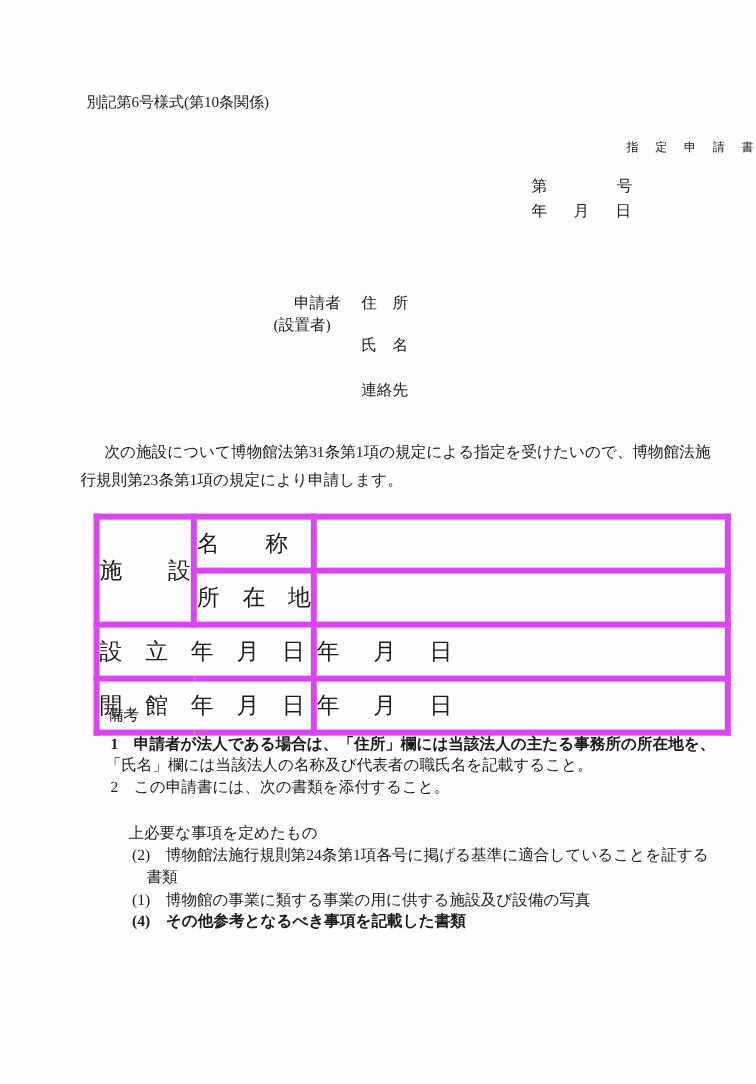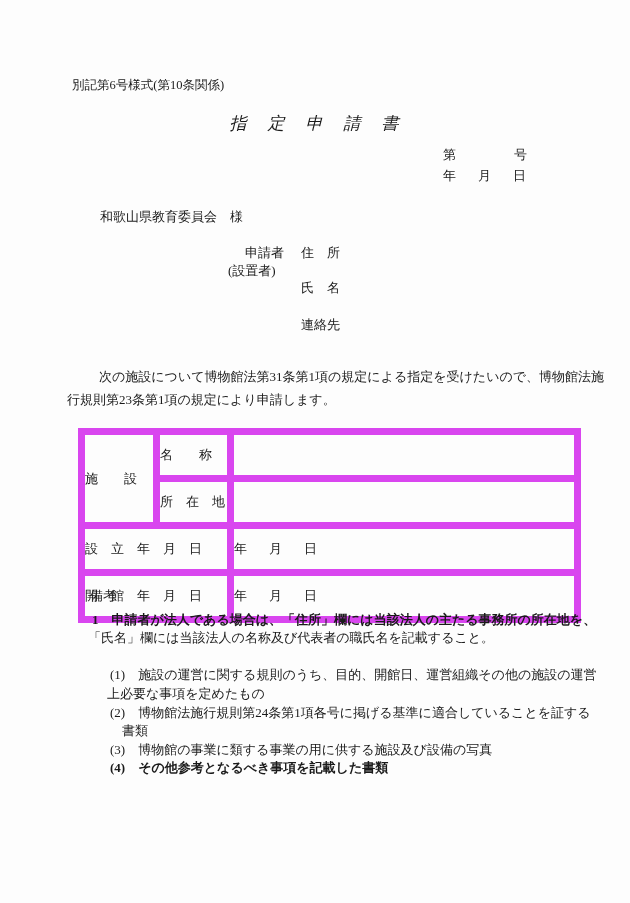--- a/index.html
+++ b/index.html
@@ -9,49 +9,49 @@
     font-family:"Liberation Serif","DejaVu Serif",serif;
     color:#1a1a1a;
     font-size:13px;
     -webkit-font-smoothing:antialiased;
   }
   .page{position:relative;width:630px;height:903px;overflow:hidden;}
   .abs{position:absolute;white-space:nowrap;line-height:16px;}
 
   
   .form-label{left:72px;top:77px;font-size:12.5px;}
-  .doc-title{left:0;right:0;top:116px;text-align:center;font-size:17px;letter-spacing:2px;font-style:italic;}
+  .doc-title{left:0;right:0;top:116px;text-align:right;font-size:10px;letter-spacing:2px;}
 
   
   .doc-number{left:443px;top:147px;}
   .doc-number .spacer{display:inline-block;width:58px;}
   .doc-date{left:443px;top:168px;letter-spacing:4.5px;}
 
   
   .addressee{left:100px;top:209px;}
 
   
   .applicant-role{left:245px;top:245px;}
   .applicant-role-sub{left:228px;top:263px;}
   .applicant-address{left:301px;top:245px;text-align:center;}
   .applicant-name{left:301px;top:280px;}
   .applicant-contact{left:301px;top:317px;}
 
   
-  .bl0{left:99px;top:369px;}
+  .bl0{left:87px;top:369px;}
   .bl1{left:67px;top:392px;}
 
   
   .app-table{position:absolute;left:78px;top:428px;border-collapse:collapse;table-layout:fixed;}
   .app-table td{
-    border:7px solid #d946ef;
+    border:5px solid #d946ef;
     padding:0;
     height:40px;
     vertical-align:middle;
-    font-size:13px;
+    font-size:19px;
     white-space:nowrap;
     overflow:hidden;
   }
   .col1{width:68px;margin-top:12px;}
   .col2{width:67px;}
   .col3{width:340px;}
   .pl9{padding-left:9px;}
   .pl7{padding-left:7px;}
   .date-val{padding-left:62px;letter-spacing:4.5px;}
 
@@ -73,21 +73,20 @@
 <div class="page">
 
   <div class="abs form-label">別記第6号様式(第10条関係)</div>
 
   <div class="abs doc-title">指　定　申　請　書</div>
 
   <div class="abs doc-number"><span>第</span><span class="spacer"></span><span>号</span></div>
 
   <div class="abs doc-date">年　月　日</div>
 
-  <div class="abs addressee">和歌山県教育委員会　様</div>
 
   <div class="abs applicant-role">申請者</div>
   <div class="abs applicant-role-sub">(設置者)</div>
   <div class="abs applicant-address">住　所</div>
   <div class="abs applicant-name">氏　名</div>
   <div class="abs applicant-contact">連絡先</div>
 
   <div class="abs bl0">次の施設について博物館法第31条第1項の規定による指定を受けたいので、博物館法施</div>
   <div class="abs bl1">行規則第23条第1項の規定により申請します。</div>
 
@@ -109,20 +108,20 @@
     <tr>
       <td class="pl9" colspan="2">開　館　年　月　日</td>
       <td class="col3 date-val">年　月　日</td>
     </tr>
   </tbody>
     </table>
 
   <div class="abs nl0">備考</div>
   <div class="abs nl1">1　申請者が法人である場合は、「住所」欄には当該法人の主たる事務所の所在地を、</div>
   <div class="abs nl2">「氏名」欄には当該法人の名称及び代表者の職氏名を記載すること。</div>
-  <div class="abs nl4">(1)　施設の運営に関する規則のうち、目的、開館日、運営組織その他の施設の運営</div>
+  <div class="abs nl3">2　この申請書には、次の書類を添付すること。</div>
   <div class="abs nl5">上必要な事項を定めたもの</div>
   <div class="abs nl6">(2)　博物館法施行規則第24条第1項各号に掲げる基準に適合していることを証する</div>
   <div class="abs nl7">書類</div>
-  <div class="abs nl8">(3)　博物館の事業に類する事業の用に供する施設及び設備の写真</div>
+  <div class="abs nl8">(1)　博物館の事業に類する事業の用に供する施設及び設備の写真</div>
   <div class="abs nl9">(4)　その他参考となるべき事項を記載した書類</div>
 
 </div>
 
 </body></html>

